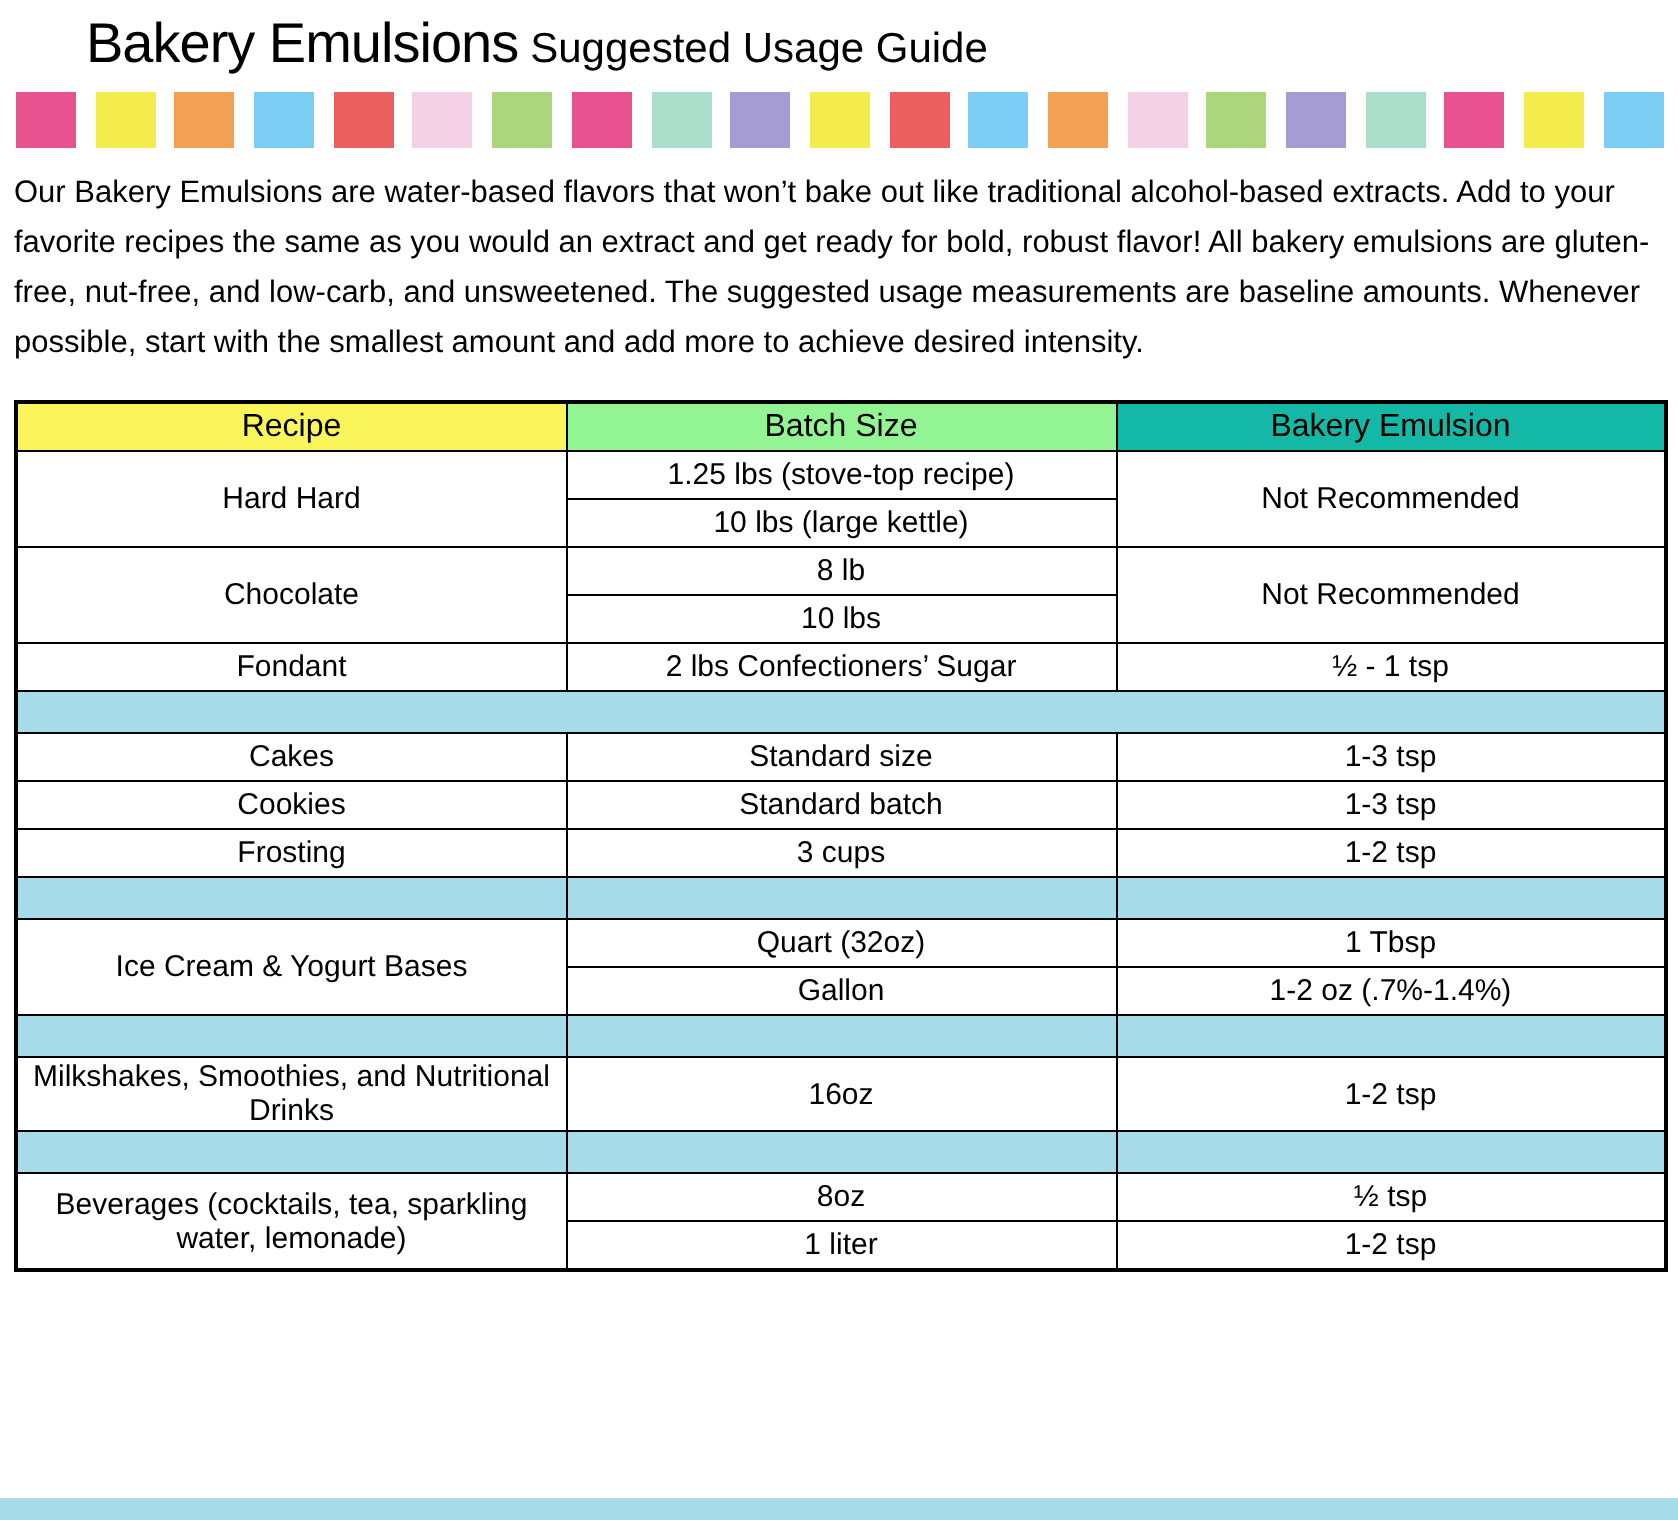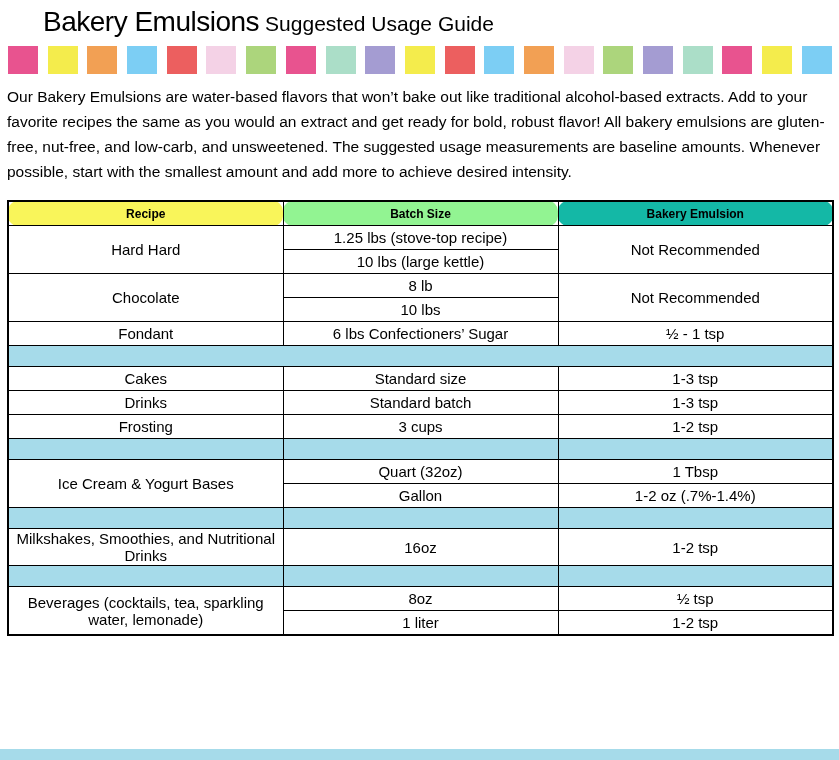--- a/index.html
+++ b/index.html
@@ -10,21 +10,21 @@
   .title-main { font-size:28px; letter-spacing:-0.5px;margin-left:36px; }
   .title-sub  { font-size:21px; margin-left:6px;margin-top:10px; }
 
   .stripe { display:flex; justify-content:space-between; width:824px; margin:8px 0 10px 1px; }
   .stripe-square { width:30px; height:28px; flex:0 0 auto; }
 
   .intro { font-size:15.5px; line-height:25px; margin:4px 0 16px 0; width:828px; }
 
   table.usage { border-collapse:collapse; table-layout:fixed; width:827px; border:2px solid #000; font-size:15px; }
   table.usage th, table.usage td { border:1px solid #000; text-align:center; vertical-align:middle; padding:1px 6px; height:21px; overflow:hidden; }
-  table.usage th { font-weight:bold; font-size:12px;border-radius:10px; }
+  table.usage th { font-weight:normal; font-size:16px; }
   tr.spacer td { height:18px; background:var(--spacer-blue,#A6DBEA); }
 
   .note { font-size:15.5px; line-height:26px; margin-top:50px; width:828px; }
   .note b { font-weight:bold; }
 
   .bottom-bar { position:absolute; left:0; bottom:0; width:839px; height:11px; background:var(--spacer-blue,#A6DBEA); }
 </style>
 </head>
 <body>
 
@@ -81,33 +81,33 @@
           <tr>
             <td rowspan="2">Chocolate</td>
             <td>8 lb</td>
             <td rowspan="2">Not Recommended</td>
           </tr>
           <tr>
             <td>10 lbs</td>
           </tr>
           <tr>
             <td>Fondant</td>
-            <td>6 lbs Confectioners’ Sugar</td>
+            <td>2 lbs Confectioners’ Sugar</td>
             <td>½ - 1 tsp</td>
           </tr>
           <tr class="spacer">
             <td colspan="3"></td>
           </tr>
           <tr>
             <td>Cakes</td>
             <td>Standard size</td>
             <td>1-3 tsp</td>
           </tr>
           <tr>
-            <td>Drinks</td>
+            <td>Cookies</td>
             <td>Standard batch</td>
             <td>1-3 tsp</td>
           </tr>
           <tr>
             <td>Frosting</td>
             <td>3 cups</td>
             <td>1-2 tsp</td>
           </tr>
           <tr class="spacer">
             <td></td>

